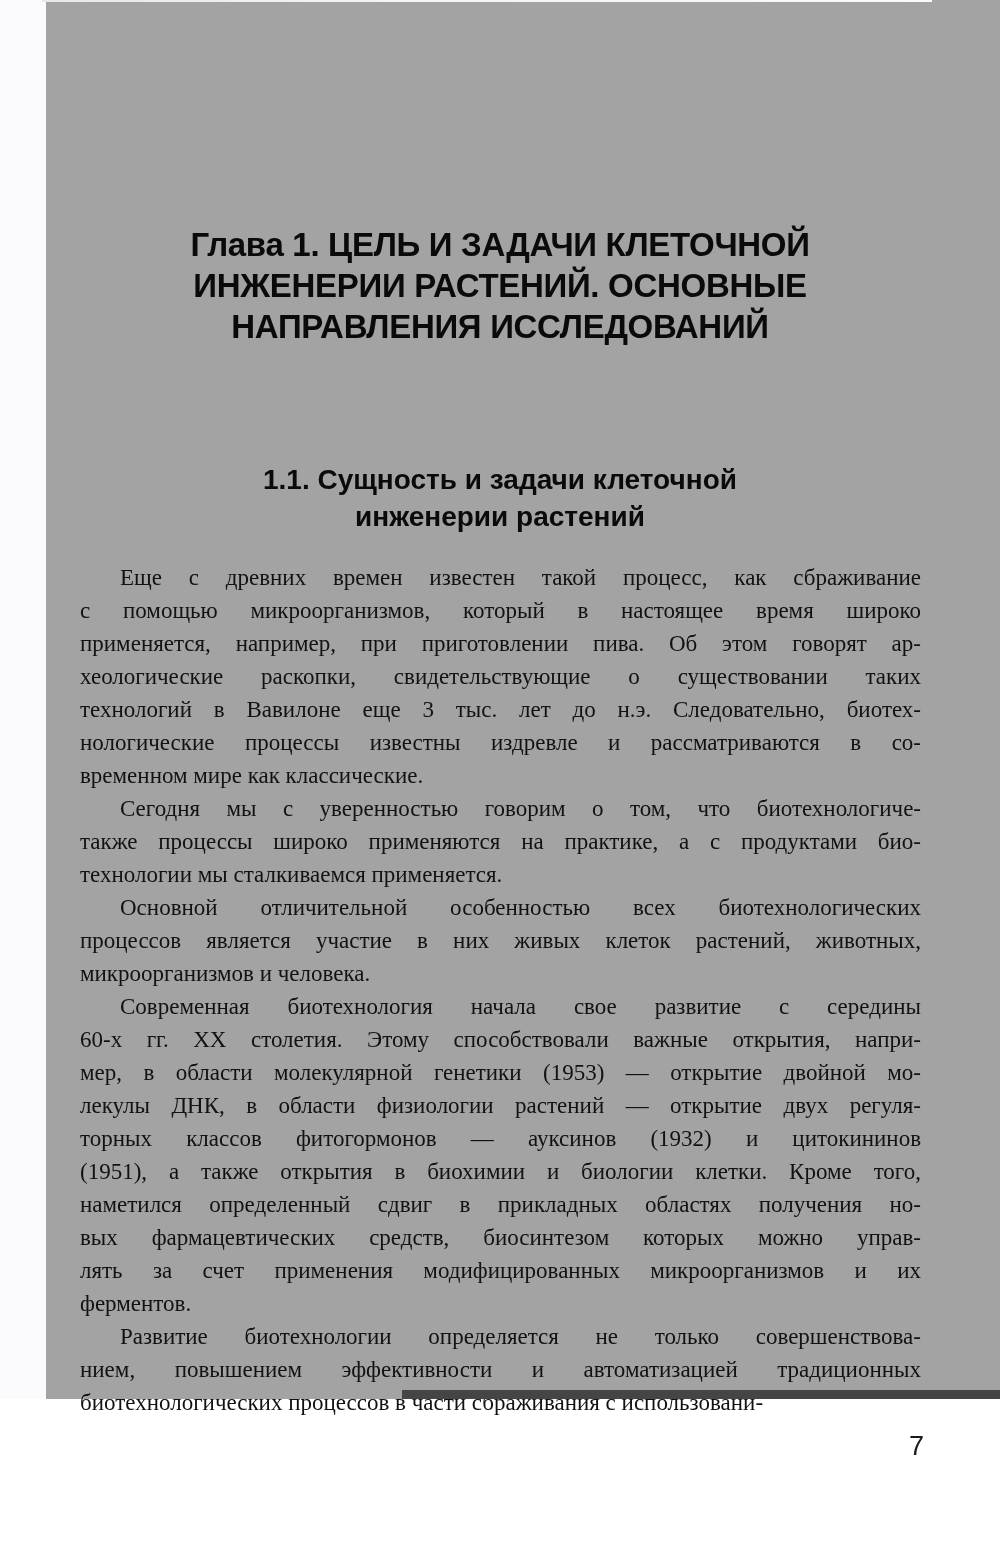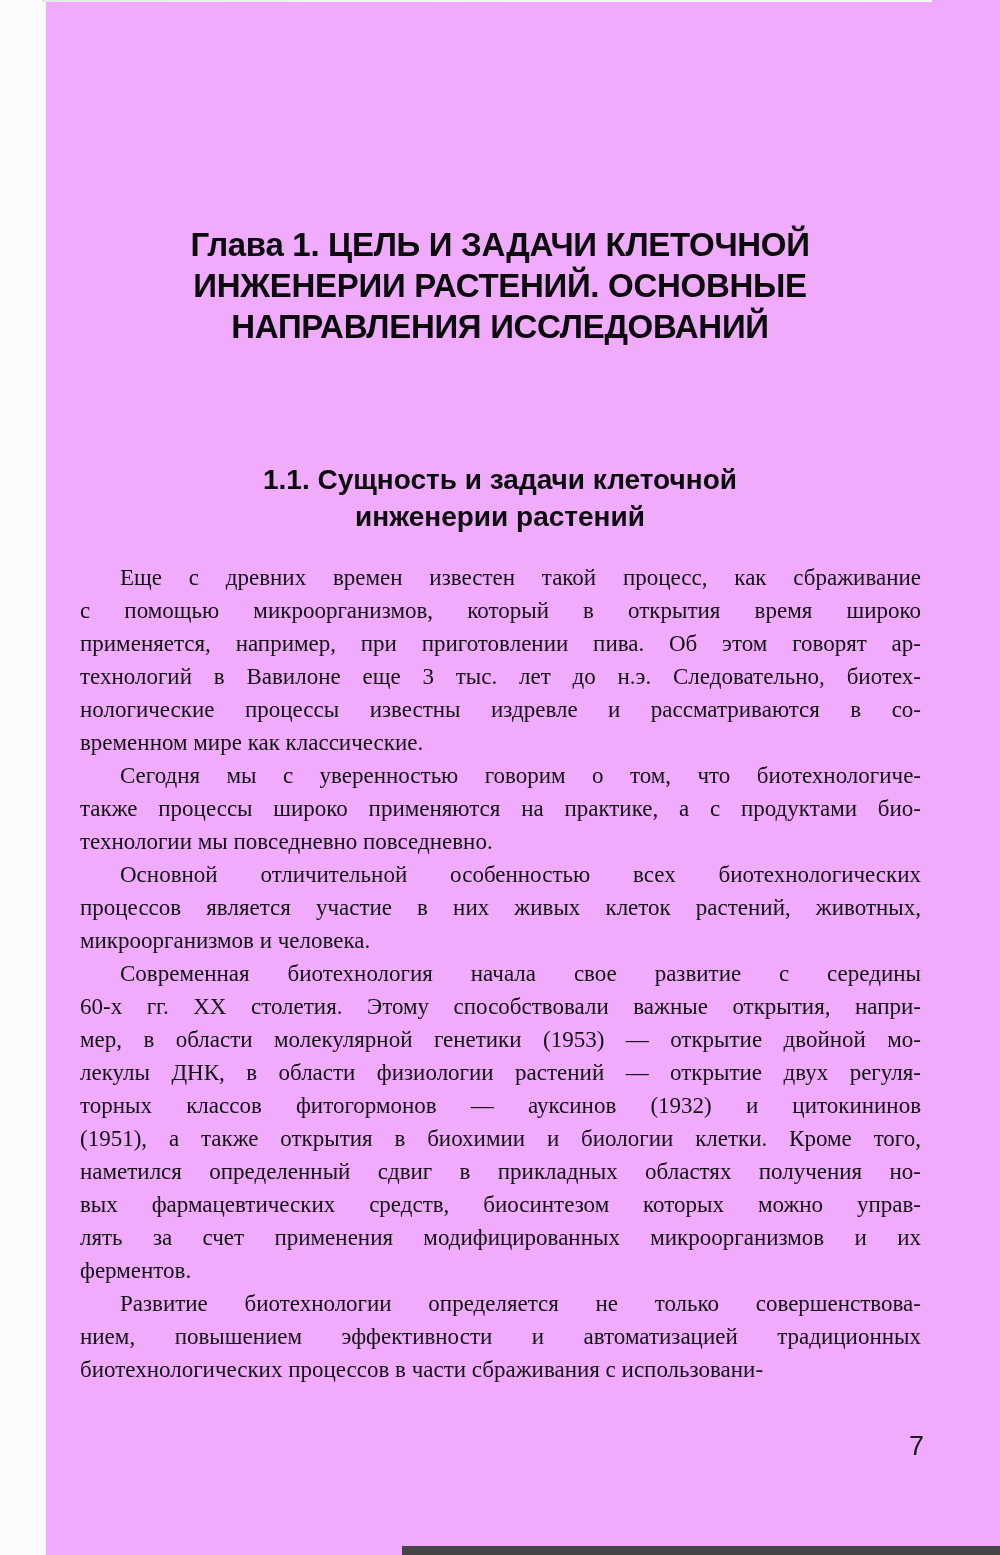--- a/index.html
+++ b/index.html
@@ -6,22 +6,22 @@
     margin: 0;
     padding: 0;
     width: 1000px;
     height: 1555px;
     background: #ffffff;
     overflow: hidden;
   }
   .page {
     position: relative;
     width: 1000px;
-    height: 1555px;
-    background: #f0abfc;
+    height: 1399px;
+    background: #a3a3a3;
   }
   
   .left-strip {
     position: absolute;
     left: 0; top: 0;
     width: 46px; height: 100%;
     background: #fbfbfd;
   }
   .top-hairline {
     position: absolute;
@@ -95,28 +95,29 @@
 
   <h1 class="chapter">Глава 1. ЦЕЛЬ И ЗАДАЧИ КЛЕТОЧНОЙ
 ИНЖЕНЕРИИ РАСТЕНИЙ. ОСНОВНЫЕ
 НАПРАВЛЕНИЯ ИССЛЕДОВАНИЙ</h1>
 
   <h2 class="section">1.1. Сущность и задачи клеточной
 инженерии растений</h2>
 
   <div class="body-text" id="body-text">
       <div class="bodyline first">Еще с древних времен известен такой процесс, как сбраживание</div>
-      <div class="bodyline">с помощью микроорганизмов, который в открытия время широко</div>
+      <div class="bodyline">с помощью микроорганизмов, который в настоящее время широко</div>
       <div class="bodyline">применяется, например, при приготовлении пива. Об этом говорят ар-</div>
+      <div class="bodyline">хеологические раскопки, свидетельствующие о существовании таких</div>
       <div class="bodyline">технологий в Вавилоне еще 3 тыс. лет до н.э. Следовательно, биотех-</div>
       <div class="bodyline">нологические процессы известны издревле и рассматриваются в со-</div>
       <div class="bodyline last">временном мире как классические.</div>
       <div class="bodyline first">Сегодня мы с уверенностью говорим о том, что биотехнологиче-</div>
       <div class="bodyline">также процессы широко применяются на практике, а с продуктами био-</div>
-      <div class="bodyline last">технологии мы повседневно повседневно.</div>
+      <div class="bodyline last">технологии мы сталкиваемся применяется.</div>
       <div class="bodyline first">Основной отличительной особенностью всех биотехнологических</div>
       <div class="bodyline">процессов является участие в них живых клеток растений, животных,</div>
       <div class="bodyline last">микроорганизмов и человека.</div>
       <div class="bodyline first">Современная биотехнология начала свое развитие с середины</div>
       <div class="bodyline">60-х гг. XX столетия. Этому способствовали важные открытия, напри-</div>
       <div class="bodyline">мер, в области молекулярной генетики (1953) — открытие двойной мо-</div>
       <div class="bodyline">лекулы ДНК, в области физиологии растений — открытие двух регуля-</div>
       <div class="bodyline">торных классов фитогормонов — ауксинов (1932) и цитокининов</div>
       <div class="bodyline">(1951), а также открытия в биохимии и биологии клетки. Кроме того,</div>
       <div class="bodyline">наметился определенный сдвиг в прикладных областях получения но-</div>

